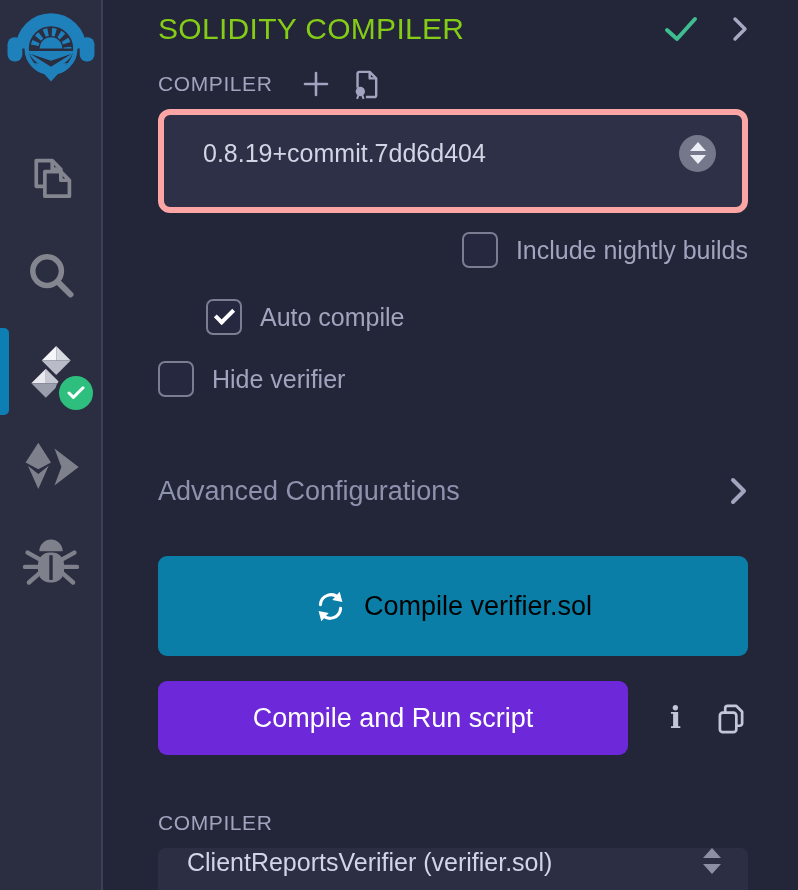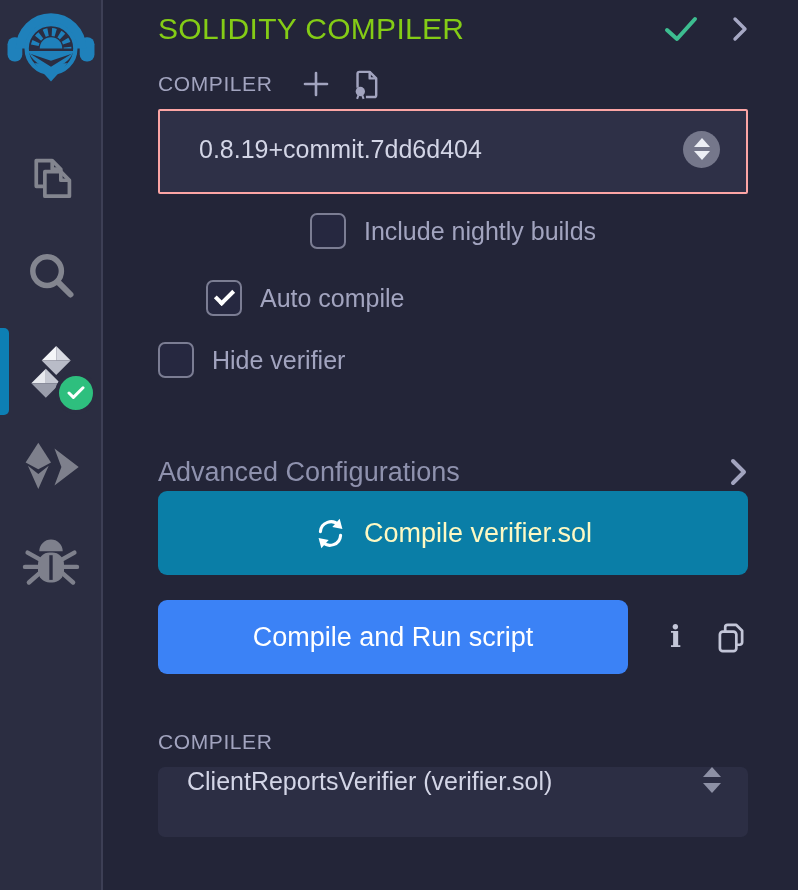--- a/index.html
+++ b/index.html
@@ -38,58 +38,58 @@
   .hdr-ico{display:flex;align-items:center;}
   .hdr-check{margin-right:34px;display:flex;}
   .hdr-chevron{display:flex;cursor:pointer;}
 
   .label-row{margin-top:22px;display:flex;align-items:center;}
   .sec-label{font-size:21px;color:#a2a4bf;letter-spacing:.6px;}
   .plus-ico{margin-left:30px;display:flex;cursor:pointer;}
   .pub-ico{margin-left:22px;display:flex;cursor:pointer;}
 
   .select-wrap{
-    margin-top:9px;height:76px;border:2px solid #fca5a5;border-radius:2px;
+    margin-top:9px;height:76px;border:6px solid #fca5a5;border-radius:12px;
     background:#2e3047;display:flex;align-items:center;
-    padding:0 26px 5px 39px;cursor:pointer;
+    padding:0 26px 16px 39px;cursor:pointer;
   }
   .select-text{flex:1;font-size:25px;color:#d3d5e6;}
   .sort-circle{
     width:37px;height:37px;border-radius:50%;background:#75778b;
     display:flex;flex-direction:column;align-items:center;justify-content:center;gap:4px;
   }
   .tri-up{width:0;height:0;border-left:8px solid transparent;border-right:8px solid transparent;border-bottom:9px solid #eceef5;}
   .tri-down{width:0;height:0;border-left:8px solid transparent;border-right:8px solid transparent;border-top:9px solid #eceef5;}
 
   .cb-row{display:flex;align-items:center;gap:18px;}
-  .row-nightly{margin-top:19px;justify-content:center;}
+  .row-nightly{margin-top:19px;justify-content:flex-end;}
   .row-auto{margin-top:31px;padding-left:48px;}
   .row-hide{margin-top:26px;}
   .checkbox{
     width:36px;height:36px;box-sizing:border-box;border:2.5px solid #7b7d93;border-radius:7px;
     background:#262840;display:flex;align-items:center;justify-content:center;cursor:pointer;flex:none;
   }
   .checkbox.checked::after{
     content:"";width:15px;height:7px;margin-bottom:5px;
     border-left:4px solid #ffffff;border-bottom:4px solid #ffffff;
     transform:rotate(-45deg);
   }
   .cb-label{font-size:25px;color:#a2a4bf;cursor:pointer;}
 
   .adv-row{margin-top:79px;display:flex;align-items:flex-start;justify-content:space-between;cursor:pointer;}
   .adv-label{font-size:27px;color:#8f92ae;}
 
   .compile-btn{
-    width:100%;height:84px;border:none;border-radius:9px;
-    background:#0a7ea7;color:#fef9c3;font-size:27px;font-weight:500;
+    margin-top:46px;width:100%;height:100px;border:none;border-radius:9px;
+    background:#0a7ea7;color:#000000;font-size:27px;font-weight:500;
     font-family:inherit;display:flex;align-items:center;justify-content:center;gap:17px;cursor:pointer;
   }
   .run-row{margin-top:25px;display:flex;align-items:center;}
   .run-btn{
-    width:470px;height:74px;border:none;border-radius:9px;background:#3b82f6;
+    width:470px;height:74px;border:none;border-radius:9px;background:#6d28d9;
     color:#ffffff;font-size:27px;font-weight:500;font-family:inherit;cursor:pointer;
   }
   .info-i{
     margin-left:42px;font-family:"DejaVu Serif","Liberation Serif",serif;
     font-weight:700;font-size:29px;color:#c3c6d8;cursor:pointer;line-height:1;
   }
   .copy-ico{margin-left:36px;display:flex;cursor:pointer;}
 
   .contract-label{margin-top:56px;}
   .contract-select{

